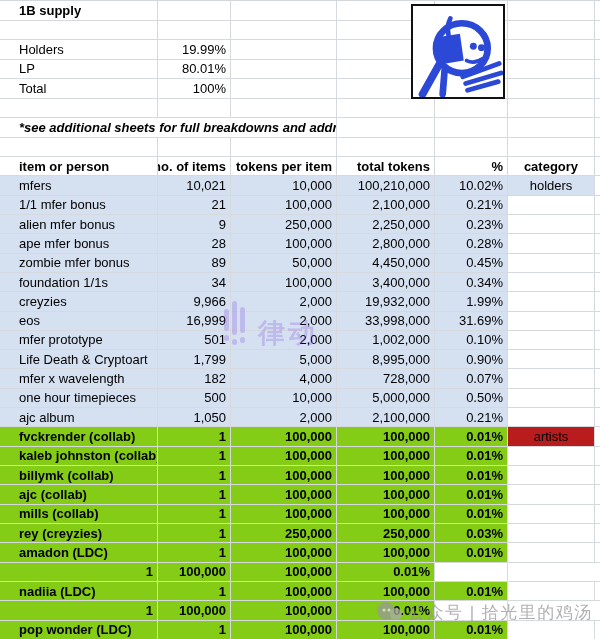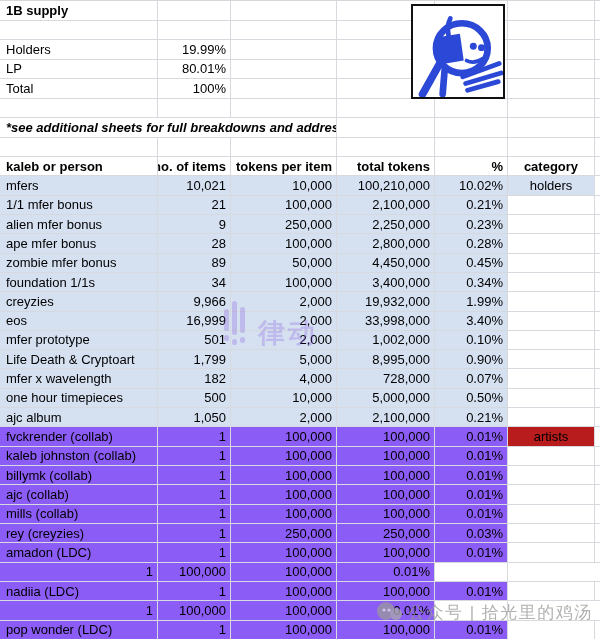--- a/index.html
+++ b/index.html
@@ -25,27 +25,27 @@
     box-sizing:border-box;
     border-right:1px solid #d6dade;
     overflow:hidden;
     white-space:nowrap;
     display:flex;align-items:center;
     padding:0 4px;
     line-height:1;
   }
   .cell:last-child{border-right:none;}
   .sliver{border-right:none;padding:0;}
-  .al{justify-content:flex-start;padding-left:6px;}
+  .al{justify-content:flex-start;padding-left:19px;}
   .ar{justify-content:flex-end;}
   .ac{justify-content:center;}
   .b{font-weight:bold;}
   .note{font-weight:bold;font-style:italic;grid-column:1 / span 3;}
   .row-blue .fill{background:#d5e0f1;}
-  .row-green .fill{background:#8b5cf6;}
+  .row-green .fill{background:#84cc16;font-weight:bold;}
   .row-blue .cat-filled{background:#d5e0f1;}
   .row-green .cat-filled{background:#b91c1c;}
   .hdr .cell{font-weight:bold;}
 
   
   .doodle-box{
     position:absolute;left:411px;top:3px;
     width:94px;height:95px;
     background:#fff;border:2px solid #111;
     box-sizing:border-box;
@@ -155,21 +155,21 @@
     <div class="cell"></div>
     <div class="cell"></div>
     <div class="cell"></div>
     <div class="cell"></div>
     <div class="cell"></div>
     <div class="cell"></div>
     <div class="cell sliver"></div>
   </div>
 
   <div class="row trow hdr">
-    <div class="cell al">kaleb or person</div>
+    <div class="cell al">item or person</div>
     <div class="cell ar">no. of items</div>
     <div class="cell ar">tokens per item</div>
     <div class="cell ar">total tokens</div>
     <div class="cell ar">%</div>
     <div class="cell ac">category</div>
     <div class="cell sliver"></div>
   </div>
 
   <div>
       <div class="row trow row-blue">
@@ -233,21 +233,21 @@
       <div class="cell ar fill">19,932,000</div>
       <div class="cell ar fill">1.99%</div>
       <div class="cell ac"></div>
       <div class="cell sliver"></div>
     </div>
       <div class="row trow row-blue">
       <div class="cell al fill">eos</div>
       <div class="cell ar fill">16,999</div>
       <div class="cell ar fill">2,000</div>
       <div class="cell ar fill">33,998,000</div>
-      <div class="cell ar fill">3.40%</div>
+      <div class="cell ar fill">31.69%</div>
       <div class="cell ac"></div>
       <div class="cell sliver"></div>
     </div>
       <div class="row trow row-blue">
       <div class="cell al fill">mfer prototype</div>
       <div class="cell ar fill">501</div>
       <div class="cell ar fill">2,000</div>
       <div class="cell ar fill">1,002,000</div>
       <div class="cell ar fill">0.10%</div>
       <div class="cell ac"></div>

